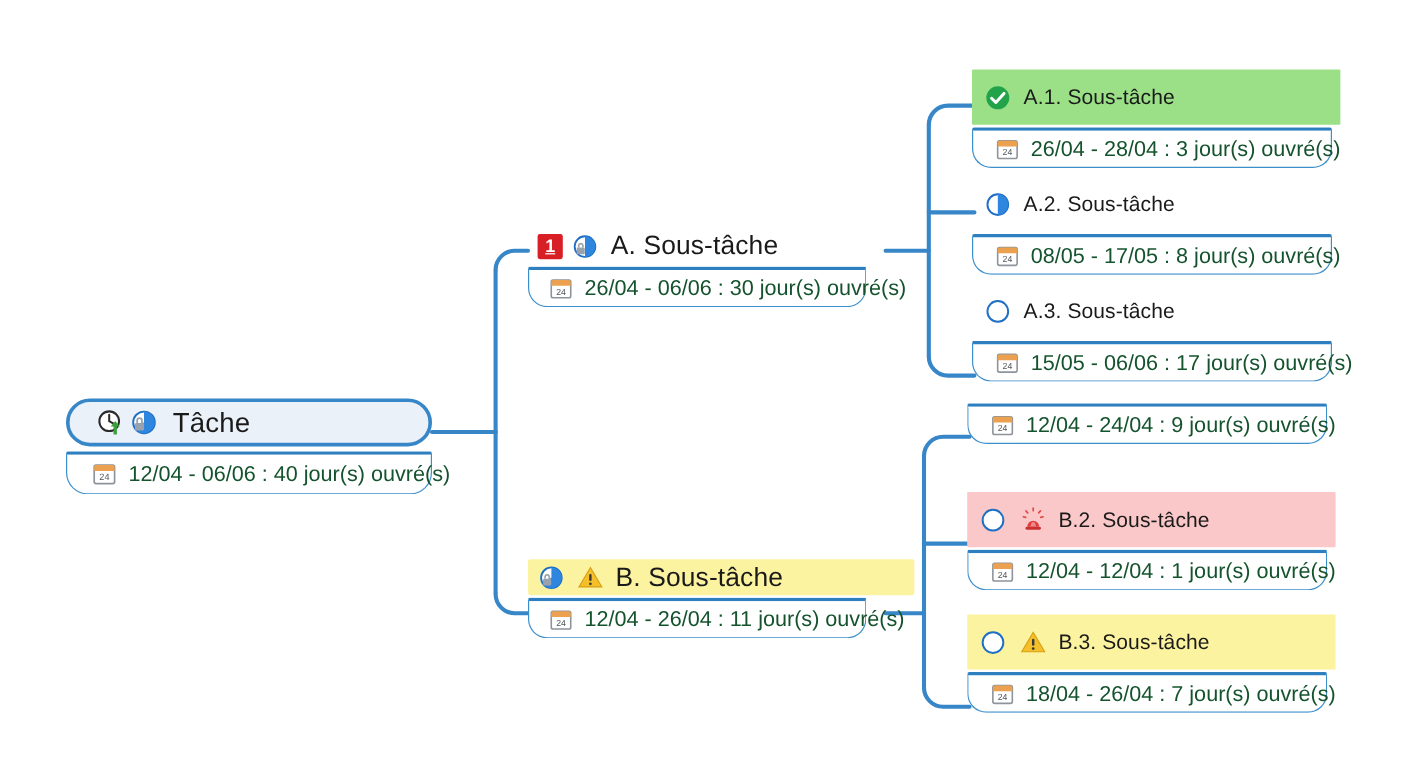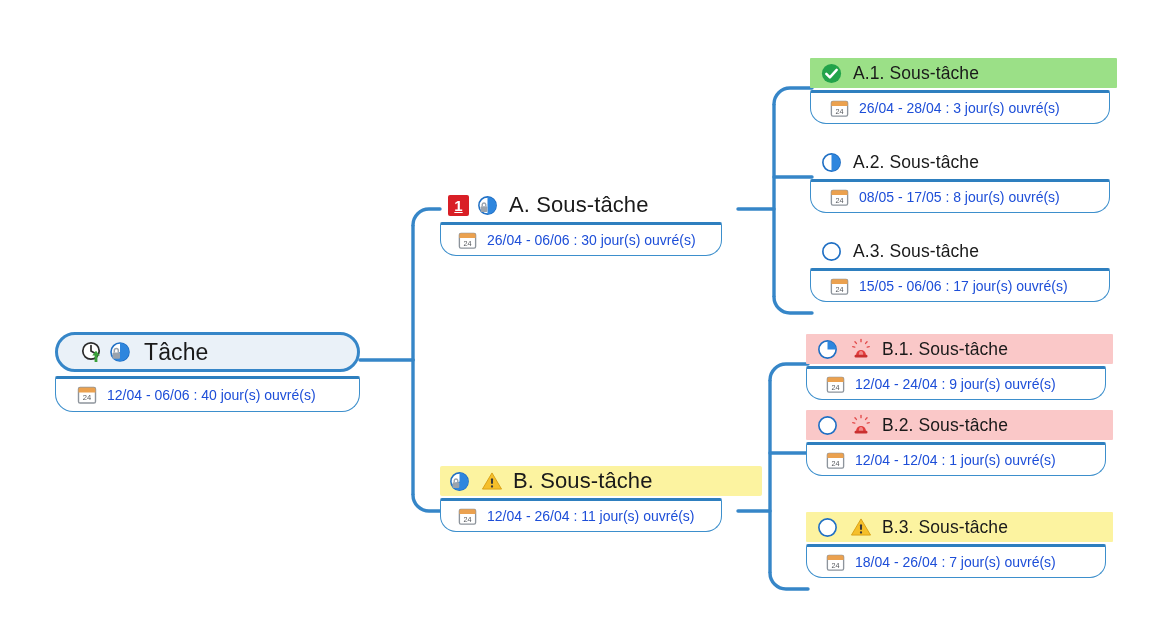--- a/index.html
+++ b/index.html
@@ -57,22 +57,22 @@
     box-sizing: border-box;
     display: flex;
     align-items: center;
     background: #ffffff;
     border: 1.6px solid #3d8fcc;
     border-top: 3px solid #2e7fbf;
     border-radius: 2px 2px 16px 16px;
     white-space: nowrap;
   }
   .date-text {
-    color: #1d4ed8;
-    font-size: 14px;
+    color: #14532d;
+    font-size: 18px;
   }
 
   
   #root-node {
     left: 55px;
     top: 332px;
   }
   #root-capsule {
     box-sizing: border-box;
     width: 305px;
@@ -115,21 +115,21 @@
     padding-left: 16px;
     margin-top: 2px;
   }
   .branch .date-capsule .date-text { margin-left: 9px; }
 
   #branch-a { left: 440px; top: 190px; }
   #branch-b { left: 440px; top: 466px; }
 
   
   .leaf .title-row {
-    height: 30px;
+    height: 46px;
     width: 218px;
     padding: 0 10px 0 10px;
     border-radius: 1px;
   }
   .leaf .title-text {
     font-size: 17.5px;
     margin-left: 10px;
   }
   .leaf .date-capsule {
     width: 300px;
@@ -356,76 +356,53 @@
           <rect x="2.5" y="3.5" width="17" height="15.5" rx="1.6" fill="#ffffff" stroke="#8d949c" stroke-width="1.4"></rect>
           <path d="M2.5 5.1 a1.6 1.6 0 0 1 1.6 -1.6 h13.8 a1.6 1.6 0 0 1 1.6 1.6 v3.4 h-17 Z" fill="#eba14f"></path>
           <text x="11" y="16.3" font-size="7.6" font-family="Liberation Sans, sans-serif" fill="#55595e" text-anchor="middle">24</text>
         </svg>
       </span>
       <span class="date-text">15/05 - 06/06 : 17 jour(s) ouvré(s)</span>
     </div>
   </div>
 
   <div class="node leaf" id="leaf-b1">
+    <div class="date-capsule">
+      <span class="icon">
+        <svg width="21" height="21" viewBox="0 0 22 22">
+          <rect x="2.5" y="3.5" width="17" height="15.5" rx="1.6" fill="#ffffff" stroke="#8d949c" stroke-width="1.4"></rect>
+          <path d="M2.5 5.1 a1.6 1.6 0 0 1 1.6 -1.6 h13.8 a1.6 1.6 0 0 1 1.6 1.6 v3.4 h-17 Z" fill="#eba14f"></path>
+          <text x="11" y="16.3" font-size="7.6" font-family="Liberation Sans, sans-serif" fill="#55595e" text-anchor="middle">24</text>
+        </svg>
+      </span>
+      <span class="date-text">12/04 - 24/04 : 9 jour(s) ouvré(s)</span>
+    </div>
+  </div>
+
+  <div class="node leaf" id="leaf-b2">
     <div class="title-row hl-pink">
       <span class="icon">
         <svg width="23" height="23" viewBox="0 0 24 24">
           <circle cx="12" cy="12" r="9" fill="#ffffff" stroke="#1f6fc4" stroke-width="1.7"></circle>
-          <path d="M12 12 L12 3 A9 9 0 0 1 21 12 Z" fill="#2e86de"></path>
         </svg>
       </span>
       <span class="icon" style="margin-left:11px">
         <svg width="22" height="22" viewBox="0 0 24 24">
           <g stroke="#e24a4a" stroke-width="1.5" stroke-linecap="round">
             <path d="M12 1.6 L12 4"></path>
             <path d="M5.4 4.1 L7 5.9"></path>
             <path d="M18.6 4.1 L17 5.9"></path>
             <path d="M3 9.4 L5.2 10"></path>
             <path d="M21 9.4 L18.8 10"></path>
           </g>
           <path d="M6.6 18.5 a5.4 5.4 0 0 1 10.8 0 Z" fill="#e23b3b"></path>
           <path d="M9.6 18.5 a2.4 4.4 0 0 1 4.8 0 Z" fill="#f08a8a"></path>
           <rect x="5" y="18.4" width="14" height="2.8" rx="1.3" fill="#c93030"></rect>
         </svg>
       </span>
-      <span class="title-text">B.1. Sous-tâche</span>
-    </div>
-    <div class="date-capsule">
-      <span class="icon">
-        <svg width="21" height="21" viewBox="0 0 22 22">
-          <rect x="2.5" y="3.5" width="17" height="15.5" rx="1.6" fill="#ffffff" stroke="#8d949c" stroke-width="1.4"></rect>
-          <path d="M2.5 5.1 a1.6 1.6 0 0 1 1.6 -1.6 h13.8 a1.6 1.6 0 0 1 1.6 1.6 v3.4 h-17 Z" fill="#eba14f"></path>
-          <text x="11" y="16.3" font-size="7.6" font-family="Liberation Sans, sans-serif" fill="#55595e" text-anchor="middle">24</text>
-        </svg>
-      </span>
-      <span class="date-text">12/04 - 24/04 : 9 jour(s) ouvré(s)</span>
-    </div>
-  </div>
-
-  <div class="node leaf" id="leaf-b2">
-    <div class="title-row hl-pink">
-      <span class="icon">
-        <svg width="23" height="23" viewBox="0 0 24 24">
-          <circle cx="12" cy="12" r="9" fill="#ffffff" stroke="#1f6fc4" stroke-width="1.7"></circle>
-        </svg>
-      </span>
-      <span class="icon" style="margin-left:11px">
-        <svg width="22" height="22" viewBox="0 0 24 24">
-          <g stroke="#e24a4a" stroke-width="1.5" stroke-linecap="round">
-            <path d="M12 1.6 L12 4"></path>
-            <path d="M5.4 4.1 L7 5.9"></path>
-            <path d="M18.6 4.1 L17 5.9"></path>
-            <path d="M3 9.4 L5.2 10"></path>
-            <path d="M21 9.4 L18.8 10"></path>
-          </g>
-          <path d="M6.6 18.5 a5.4 5.4 0 0 1 10.8 0 Z" fill="#e23b3b"></path>
-          <path d="M9.6 18.5 a2.4 4.4 0 0 1 4.8 0 Z" fill="#f08a8a"></path>
-          <rect x="5" y="18.4" width="14" height="2.8" rx="1.3" fill="#c93030"></rect>
-        </svg>
-      </span>
       <span class="title-text">B.2. Sous-tâche</span>
     </div>
     <div class="date-capsule">
       <span class="icon">
         <svg width="21" height="21" viewBox="0 0 22 22">
           <rect x="2.5" y="3.5" width="17" height="15.5" rx="1.6" fill="#ffffff" stroke="#8d949c" stroke-width="1.4"></rect>
           <path d="M2.5 5.1 a1.6 1.6 0 0 1 1.6 -1.6 h13.8 a1.6 1.6 0 0 1 1.6 1.6 v3.4 h-17 Z" fill="#eba14f"></path>
           <text x="11" y="16.3" font-size="7.6" font-family="Liberation Sans, sans-serif" fill="#55595e" text-anchor="middle">24</text>
         </svg>
       </span>

